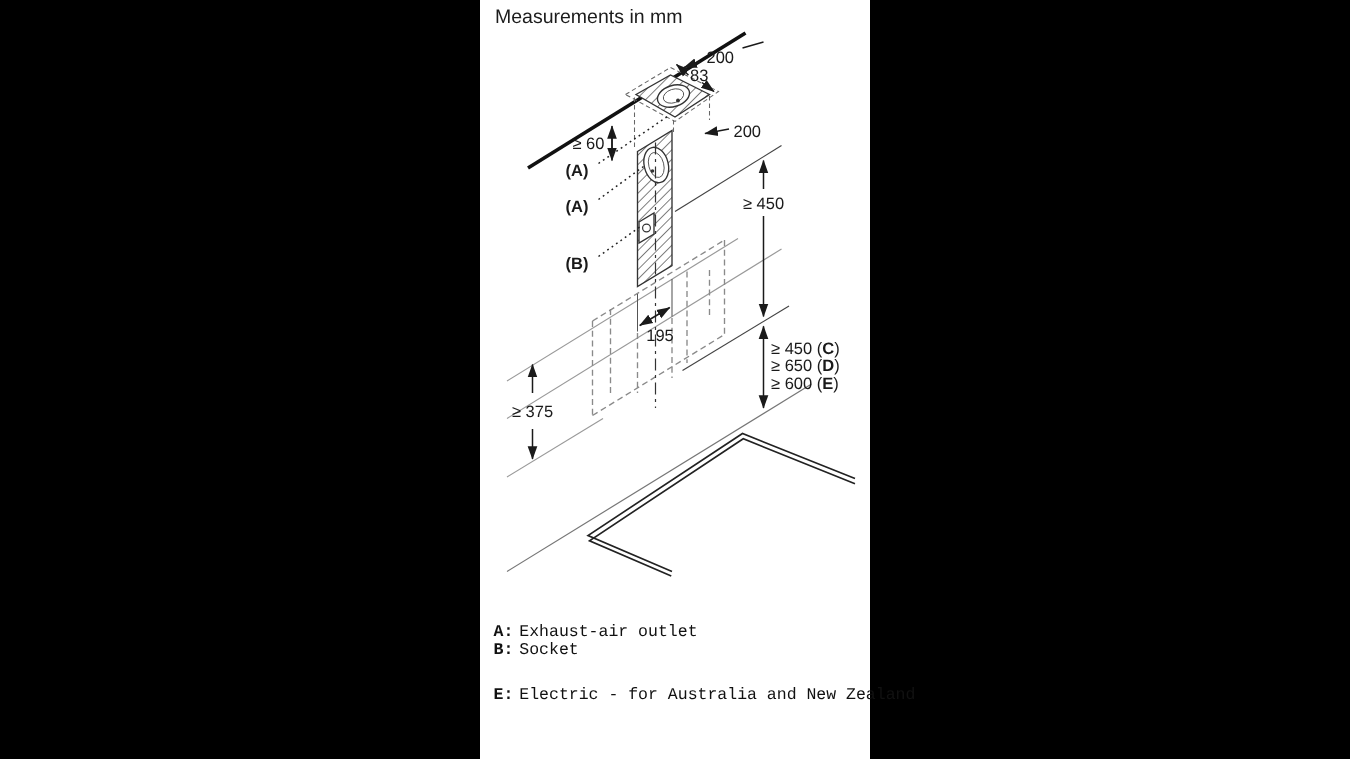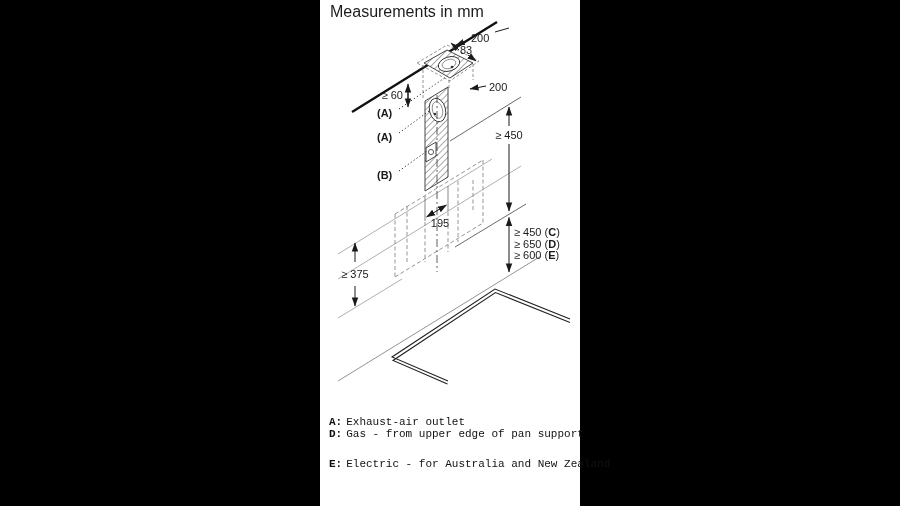--- a/index.html
+++ b/index.html
@@ -1,19 +1,19 @@
 <!DOCTYPE html>
 <html><head>
 <meta charset="utf-8">
 <style>
   html,body{margin:0;padding:0;background:#000;width:900px;height:506px;overflow:hidden;}
   #stage{position:relative;width:900px;height:506px;background:#000;
          font-family:"Liberation Sans", sans-serif;}
   #content{position:absolute;left:320px;top:0;width:260px;height:506px;background:#fff;}
-  .title{position:absolute;left:10px;top:3px;font-size:16px;color:#1c1c1c;}
+  .title{position:absolute;left:10px;top:3px;font-size:13px;color:#1c1c1c;}
   svg{position:absolute;left:0;top:0;}
   .dimtxt{font-size:11px;fill:#1a1a1a;}
   .callout{font-size:11px;font-weight:bold;fill:#1a1a1a;}
   .legend{position:absolute;left:9px;top:416px;font-size:11px;color:#111;line-height:12px;}
   .legend-row{white-space:nowrap;font-family:Liberation Mono, monospace;}
   .legend-row .k{font-weight:bold;margin-right:4px;}
   .legend-row.gap{margin-top:18px;}
 </style>
 </head>
 <body>
@@ -149,20 +149,20 @@
         <line x1="355" y1="286" x2="355" y2="306" stroke="#1a1a1a" stroke-width="1" marker-end="url(#arr)"></line>
         <text class="dimtxt" x="355" y="278" text-anchor="middle">≥ 375</text>
       </g>
     </svg>
 
     <div class="legend">
       <div class="legend-row">
         <span class="k">A:</span><span>Exhaust-air outlet</span>
       </div>
       <div class="legend-row">
-        <span class="k">D:</span><span>Gas - from upper edge of pan support</span>
+        <span class="k">B:</span><span>Socket</span>
       </div>
       <div class="legend-row gap">
         <span class="k">E:</span><span>Electric - for Australia and New Zealand</span>
       </div>
     </div>
   </div>
 </div>
 
 </body></html>

